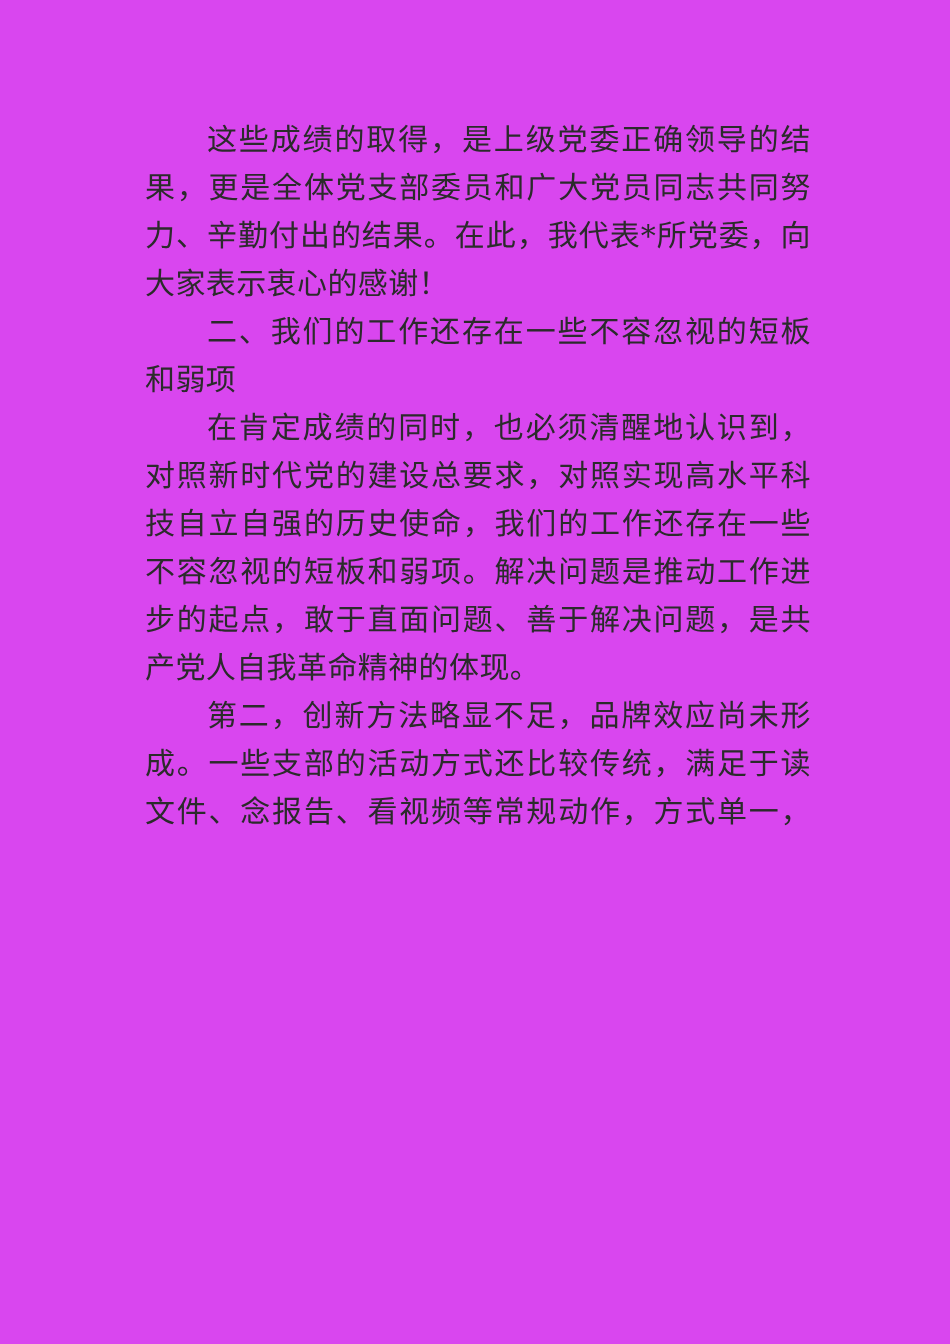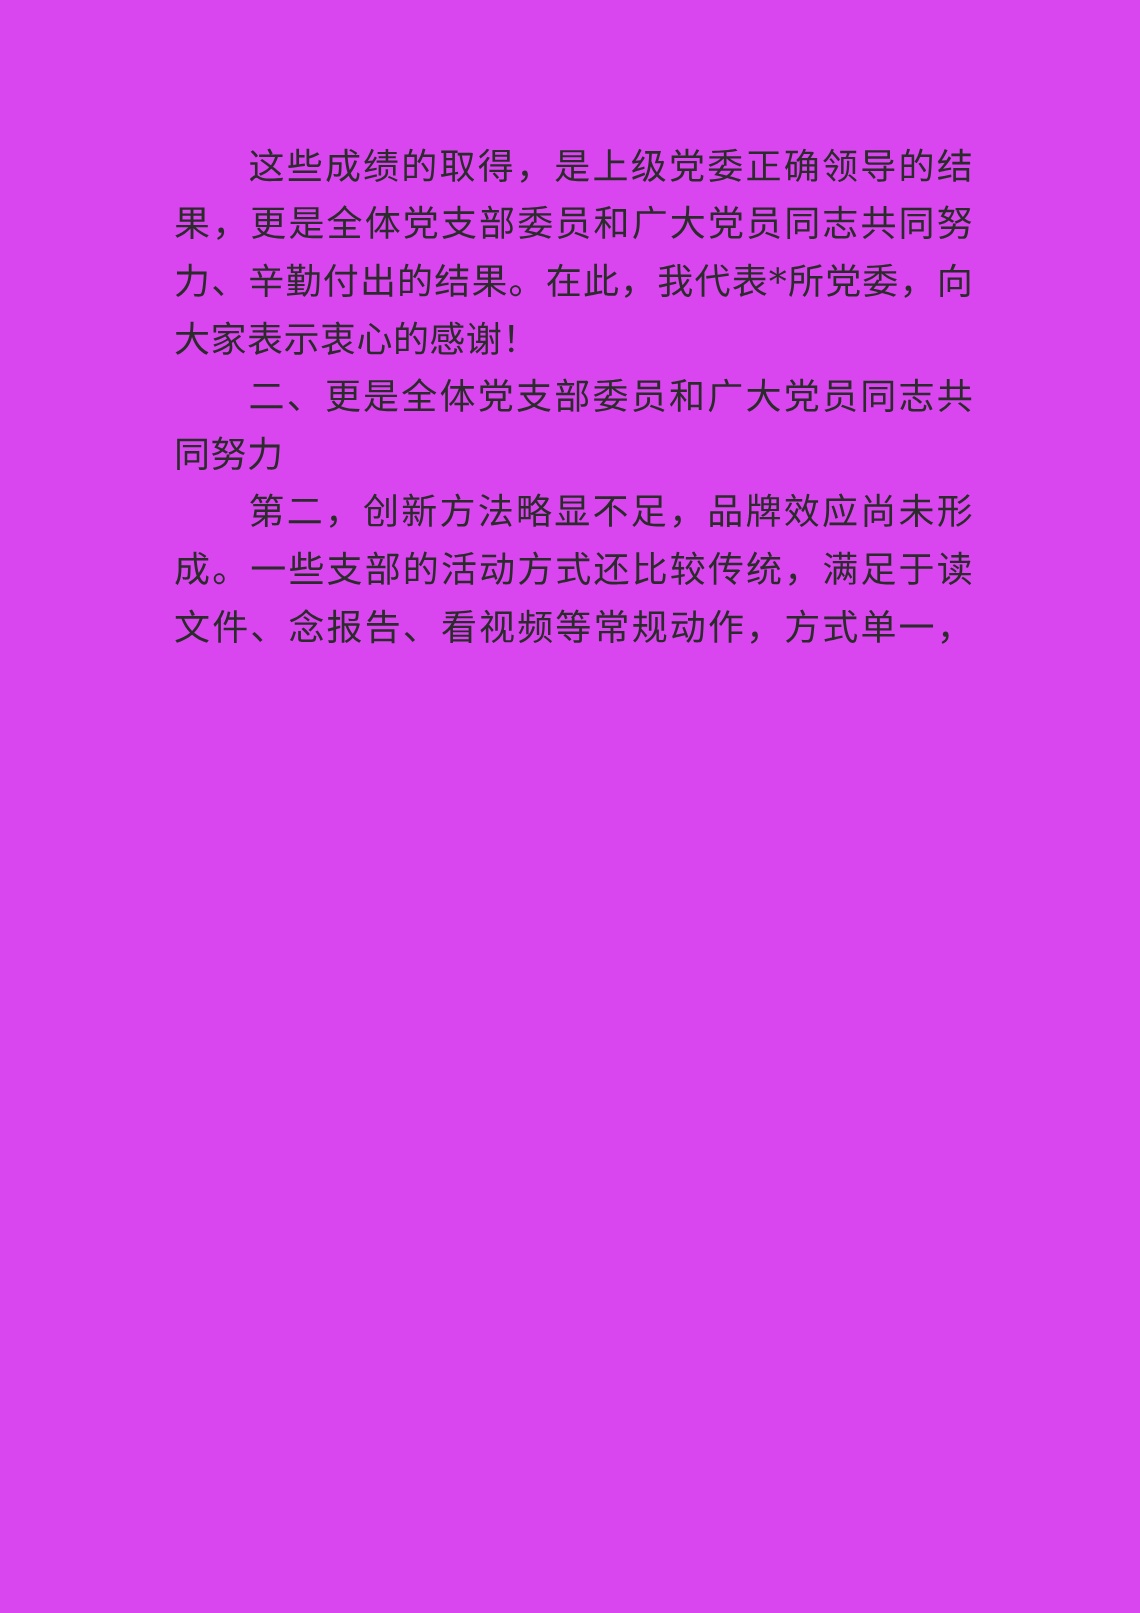--- a/index.html
+++ b/index.html
@@ -71,22 +71,23 @@
 <body>
 
 <div class="page">
 
   <div class="page-header-zone"></div>
 
   <div class="text-column">
 
     <p class="para indent">这些成绩的取得，是上级党委正确领导的结果，更是全体党支部委员和广大党员同志共同努力、辛勤付出的结果。在此，我代表*所党委，向大家表示衷心的感谢！</p>
 
-    <p class="para heading">二、更是全体党支部委员和广大党员同志共同努力</p>
+    <p class="para heading">二、我们的工作还存在一些不容忽视的短板和弱项</p>
 
+    <p class="para indent">在肯定成绩的同时，也必须清醒地认识到，对照新时代党的建设总要求，对照实现高水平科技自立自强的历史使命，我们的工作还存在一些不容忽视的短板和弱项。解决问题是推动工作进步的起点，敢于直面问题、善于解决问题，是共产党人自我革命精神的体现。</p>
 
 
     <p class="para indent clipped">第二，创新方法略显不足，品牌效应尚未形成。一些支部的活动方式还比较传统，满足于读文件、念报告、看视频等常规动作，方式单一，内容枯燥，缺乏时代感和吸引力。如何利用现代信息技术手段，如何结合药用植物研究的学科特色，如何针对不同年龄、不同专业背景党员的思想特点，设计出更加生动活泼、更具影响力</p>
 
   </div>
 
   <div class="page-footer-zone"></div>
 
 </div>
 

